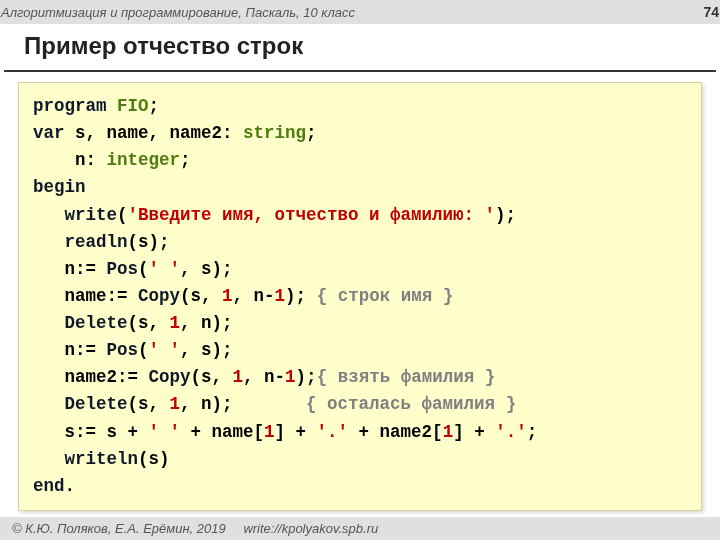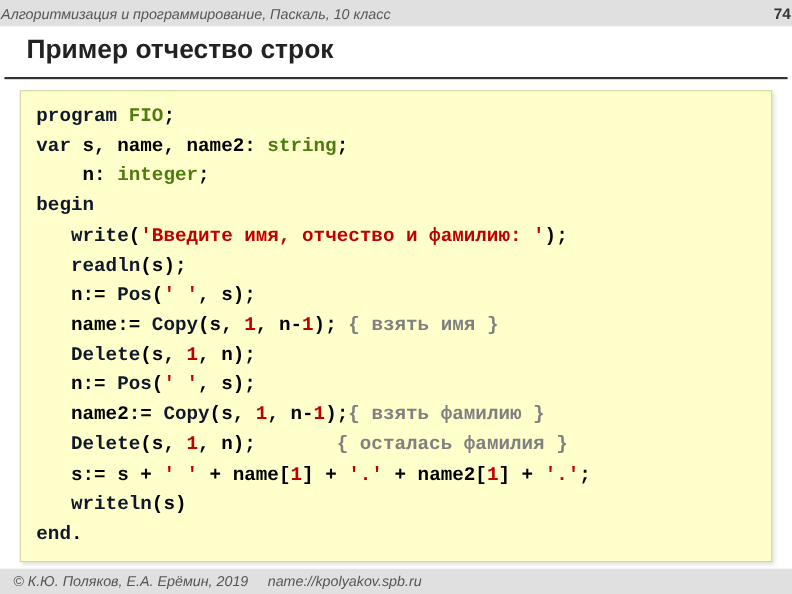--- a/index.html
+++ b/index.html
@@ -76,25 +76,25 @@
 
 <div class="title">Пример отчество строк</div>
 
 <div class="codebox"><span class="kw">program </span><span class="id">FIO</span><span>;</span>
 <span class="kw">var </span><span>s, name, name2: </span><span class="id">string</span><span>;</span>
 <span>    </span><span>n: </span><span class="id">integer</span><span>;</span>
 <span class="kw">begin</span>
 <span>   </span><span class="kw">write</span><span>(</span><span class="str">'Введите имя, отчество и фамилию: '</span><span>);</span>
 <span>   </span><span class="kw">readln</span><span>(s);</span>
 <span>   </span><span>n:= </span><span class="kw">Pos</span><span>(</span><span class="str">' '</span><span>, s);</span>
-<span>   </span><span>name:= </span><span class="kw">Copy</span><span>(s, </span><span class="num">1</span><span>, n-</span><span class="num">1</span><span>); </span><span class="cmt">{ взять имя }</span>
+<span>   </span><span>name:= </span><span class="kw">Copy</span><span>(s, </span><span class="num">1</span><span>, n-</span><span class="num">1</span><span>); </span><span class="cmt">{ строк имя }</span>
 <span>   </span><span class="kw">Delete</span><span>(s, </span><span class="num">1</span><span>, n);</span>
 <span>   </span><span>n:= </span><span class="kw">Pos</span><span>(</span><span class="str">' '</span><span>, s);</span>
-<span>   </span><span>name2:= </span><span class="kw">Copy</span><span>(s, </span><span class="num">1</span><span>, n-</span><span class="num">1</span><span>);</span><span class="cmt">{ взять фамилию }</span>
+<span>   </span><span>name2:= </span><span class="kw">Copy</span><span>(s, </span><span class="num">1</span><span>, n-</span><span class="num">1</span><span>);</span><span class="cmt">{ взять фамилия }</span>
 <span>   </span><span class="kw">Delete</span><span>(s, </span><span class="num">1</span><span>, n);       </span><span class="cmt">{ осталась фамилия }</span>
 <span>   </span><span>s:= s + </span><span class="str">' '</span><span> + name[</span><span class="num">1</span><span>] + </span><span class="str">'.'</span><span> + name2[</span><span class="num">1</span><span>] + </span><span class="str">'.'</span><span>;</span>
 <span>   </span><span class="kw">writeln</span><span>(s)</span>
 <span class="kw">end</span><span>.</span></div>
 
 <div class="footer">
   <span>© К.Ю. Поляков, Е.А. Ерёмин, 2019</span>
-  <span class="url">name://kpolyakov.spb.ru</span>
+  <span class="url">write://kpolyakov.spb.ru</span>
 </div>
 
 </body></html>

